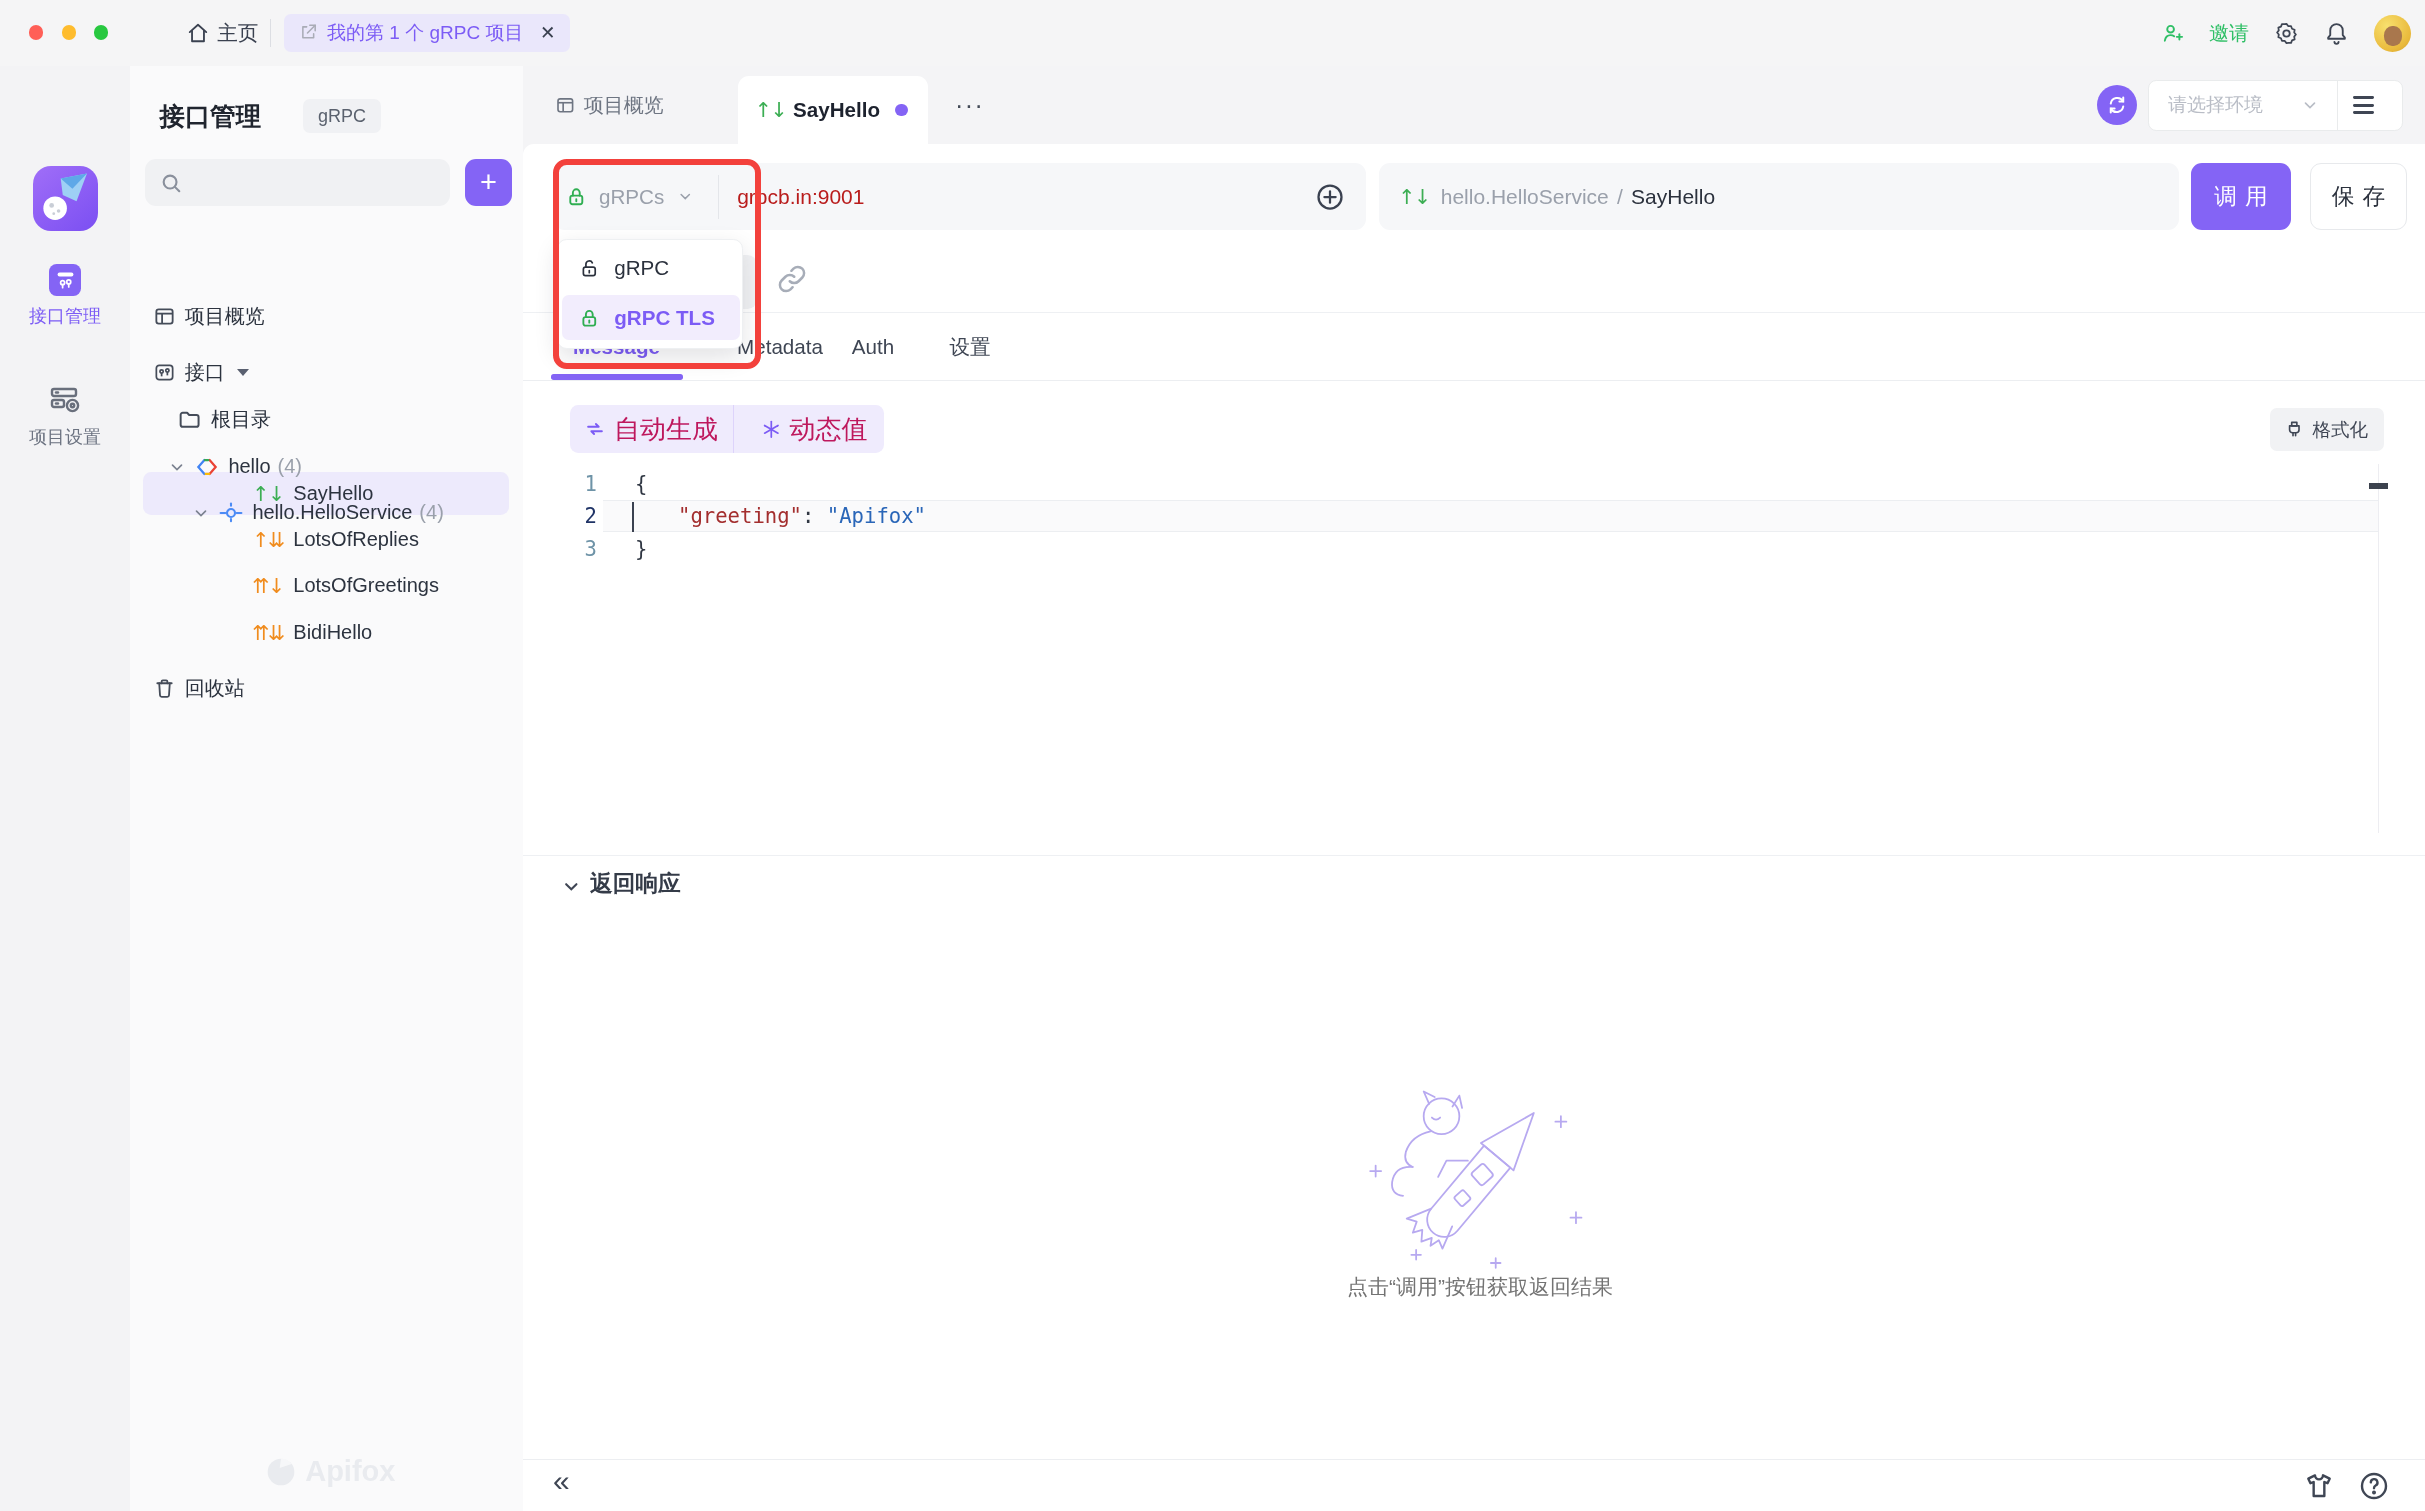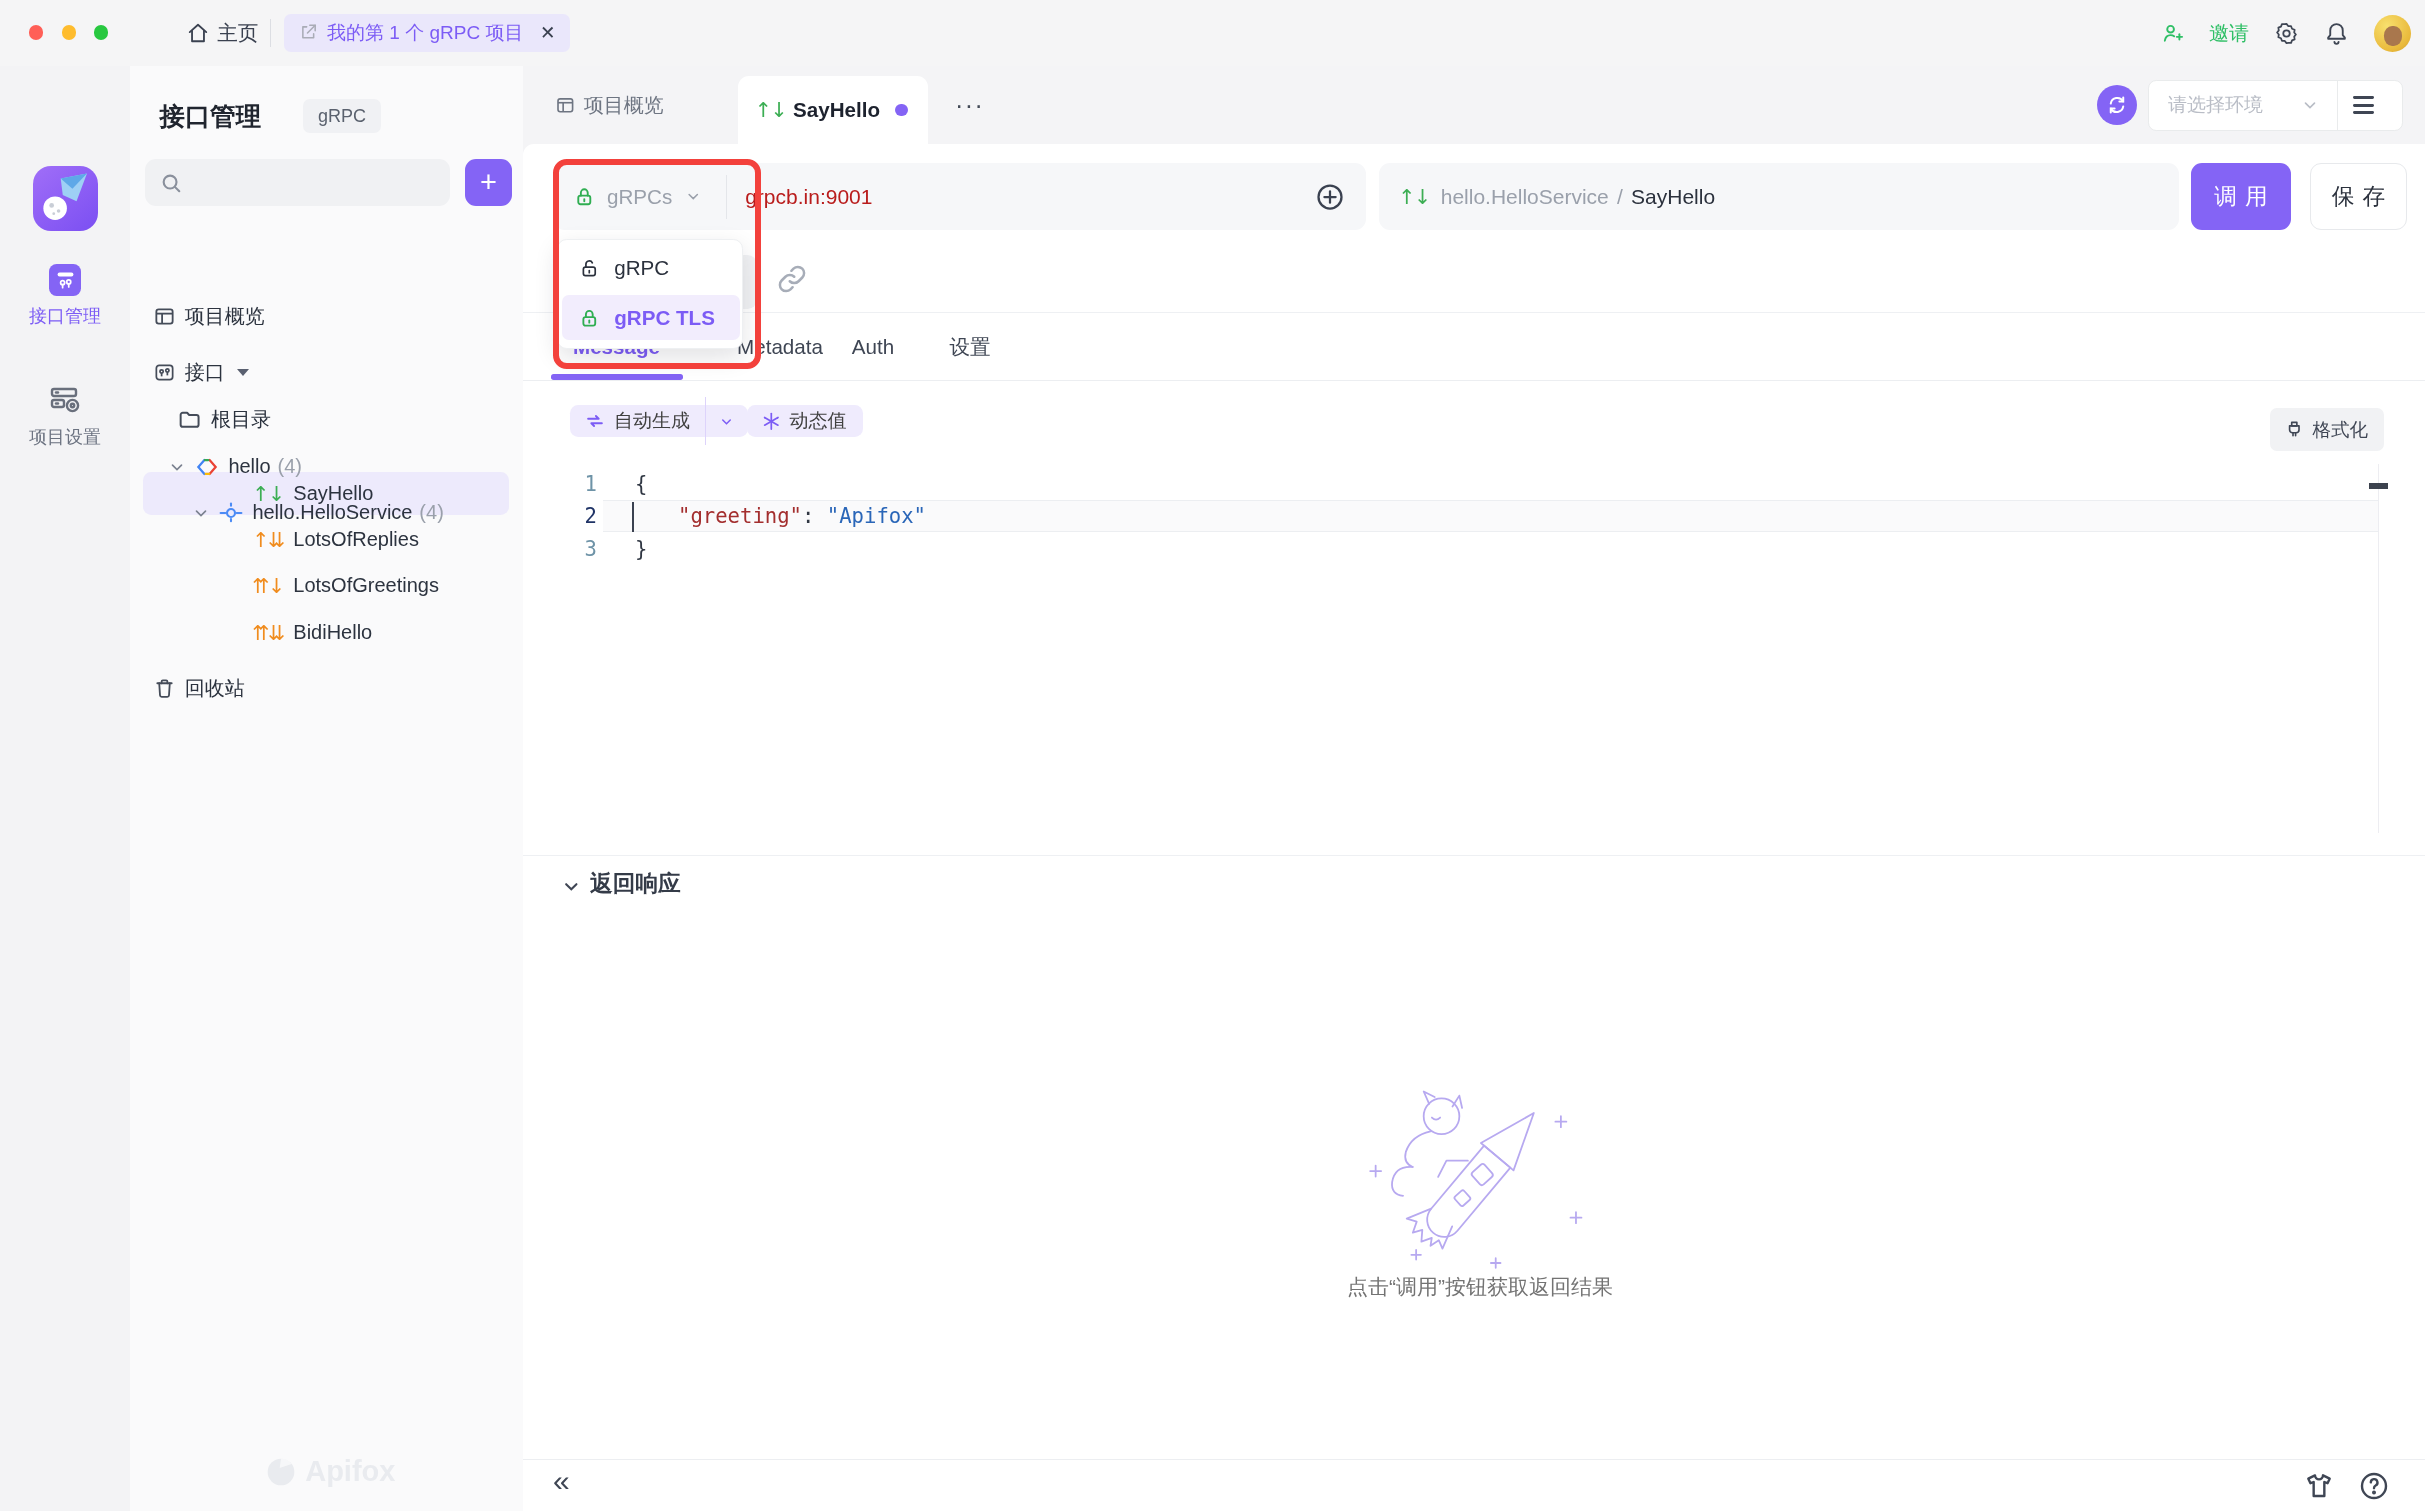--- a/index.html
+++ b/index.html
@@ -56,42 +56,42 @@
   .strip-right{position:absolute;right:23px;top:13.7px;height:51px;display:flex;align-items:center;gap:11px;}
   .sync{width:40px;height:40px;border-radius:50%;background:#8464f5;display:flex;align-items:center;justify-content:center;}
   .envbox{width:255px;height:51px;background:#fff;border:0.7px solid #e9ebec;border-radius:8.2px;display:flex;align-items:center;box-sizing:border-box;}
   .envbox .ph{color:#b9bdc6;font-size:19px;margin-left:19px;flex:0 0 auto;}
   .envbox .vd{width:0.7px;height:49px;background:#e9ebec;margin-left:18px;}
   .burger{width:52px;display:flex;flex-direction:column;align-items:center;gap:4.8px;}
   .burger i{display:block;width:20.6px;height:2.7px;background:#3f4654;border-radius:1.4px;}
   
   .addr{position:absolute;left:31px;top:97px;width:812px;height:67px;background:#f6f7f9;border-radius:11px;
         display:flex;align-items:center;}
-  .addr .proto{display:flex;align-items:center;gap:12.4px;padding-left:20px;width:152px;}
+  .addr .proto{display:flex;align-items:center;gap:12.4px;padding-left:12px;width:152px;}
   .addr .proto .pl{color:#9aa0ab;font-size:20.6px;}
   .addr .sep{width:0.7px;height:44px;background:#e4e6ea;}
   .addr .url{font-size:21px;color:#b91c1c;margin-left:18.5px;flex:1;}
   .addr .plus{margin-right:20.6px;color:#3a4150;}
   .method{position:absolute;left:856px;top:97px;width:800px;height:67px;background:#f6f7f9;border-radius:11px;
           display:flex;align-items:center;padding-left:19px;box-sizing:border-box;font-size:21px;}
   .method .svc{color:#9aa0ab;margin-left:11px;}
   .method .sl{color:#9aa0ab;margin:0 8.2px;}
   .btn{position:absolute;top:97px;height:67px;border-radius:11px;font-size:22.7px;display:flex;align-items:center;justify-content:center;letter-spacing:8.2px;text-indent:8.2px;box-sizing:border-box;}
   .invoke{left:1668px;width:100px;background:#8464f5;color:#fff;}
   .save{left:1787px;width:97px;background:#fff;border:0.7px solid #e7e9ec;color:#2b313d;}
   .pillp{position:absolute;left:67px;top:189px;width:167px;height:54px;border-radius:9.6px;background:#f1f2f4;}
   .linkic{position:absolute;left:254px;top:198px;color:#a7adb8;}
   .hair1{position:absolute;left:0;top:246px;right:0;height:0.7px;background:#eef0f3;}
   .rtab{position:absolute;top:255px;height:52px;display:flex;align-items:center;justify-content:center;font-size:20.6px;color:#3f4654;}
   .rtab.on{color:#7c5cf5;font-weight:600;}
   .underline{position:absolute;left:27.5px;top:308px;width:132px;height:5.5px;border-radius:2.7px;background:#8464f5;}
   .tabs-border{position:absolute;left:0;top:314px;right:0;height:0.7px;background:#eceef1;}
   
-  .tbtn{position:absolute;top:339px;height:32px;border-radius:8.2px;background:#efebfd;color:#404040;
-        display:flex;align-items:center;font-size:19px;}
+  .tbtn{position:absolute;top:339px;height:48px;border-radius:8.2px;background:#efebfd;color:#be185d;
+        display:flex;align-items:center;font-size:26px;}
   .autogen{left:47px;padding:0 0 0 13.7px;}
   .autogen .dv{width:0.7px;height:48px;background:#ddd3fb;margin:0 0 0 15px;}
   .autogen .chv{padding:0 13.7px;display:flex;align-items:center;}
   .dynamic{left:224px;padding:0 16.5px 0 13.7px;}
   .format{position:absolute;left:1747px;top:342px;height:43px;border-radius:6.9px;background:#f1f2f4;color:#3f4654;
           display:flex;align-items:center;font-size:18.5px;padding:0 16.5px 0 13.7px;}
   .tbtn .tx,.format .tx{margin-left:8.2px;}
   
   .ed-num{position:absolute;left:34px;width:40px;height:32px;line-height:32px;text-align:right;
           font-family:"DejaVu Sans Mono",monospace;font-size:20.6px;color:#6e93a7;}

